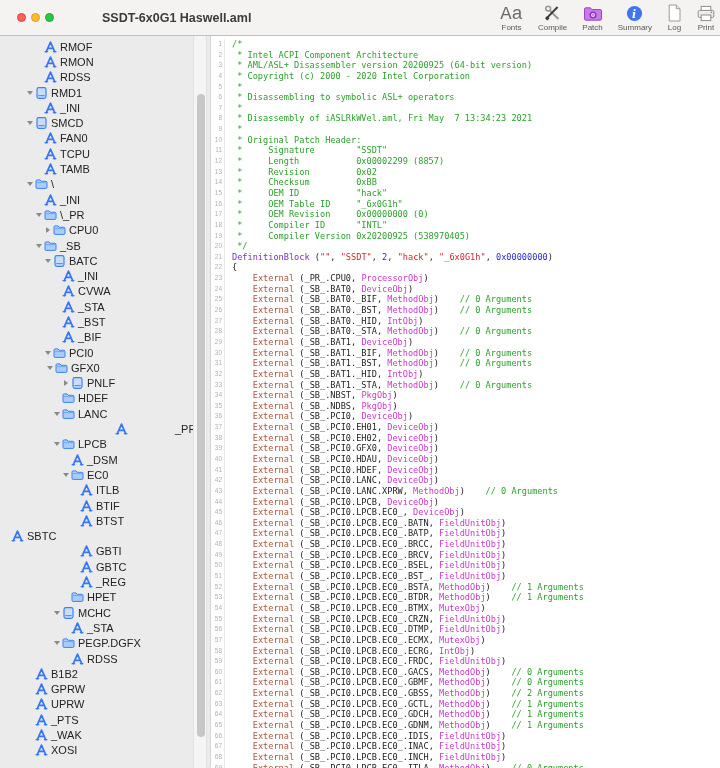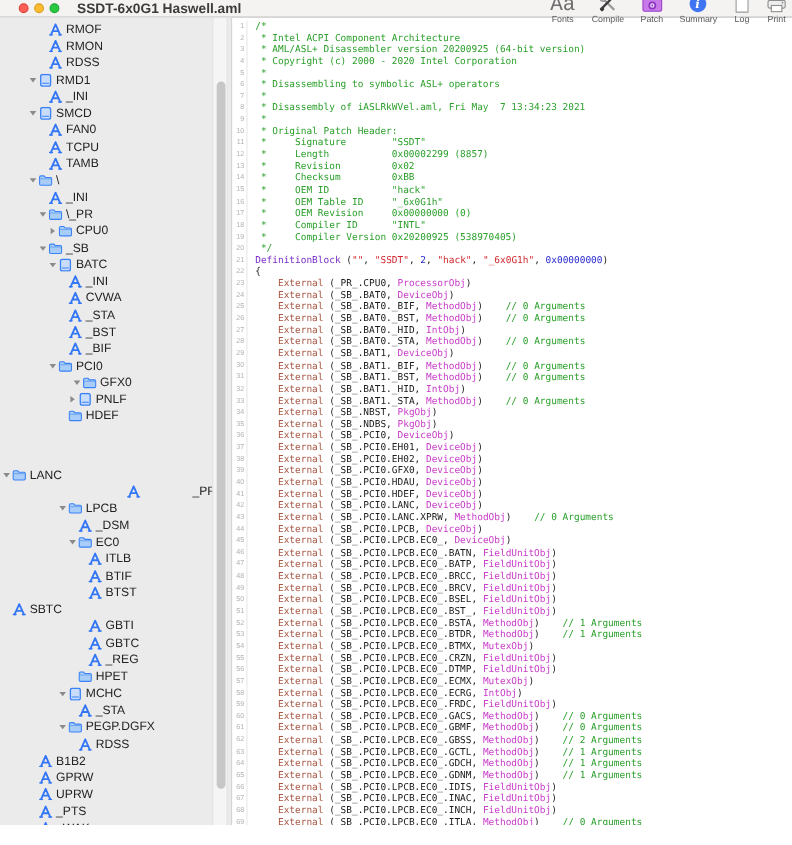--- a/index.html
+++ b/index.html
@@ -4,22 +4,22 @@
 <style>
   * { box-sizing: border-box; }
   html,body { margin:0; padding:0; }
   body {
     width:720px; height:768px; overflow:hidden;
     font-family:"Liberation Sans", sans-serif;
     background:#ffffff;
   }
   
   .titlebar{
-    height:16px; background:#f5f2f2; border-bottom:1px solid #c3bfbf;
-    display:flex; align-items:center; position:relative;
+    height:36px; background:#f5f2f2; border-bottom:1px solid #c3bfbf;
+    display:flex; align-items:center; position:relative;gap:32px;
   }
   .lights{ display:flex; gap:5px; padding-left:17px; align-items:center; }
   .light{ width:9px; height:9px; border-radius:50%; }
   .light.red{ background:#ff5f57; border:0.5px solid #e0443e; }
   .light.yellow{ background:#febc2e; border:0.5px solid #d8a123; }
   .light.green{ background:#28c840; border:0.5px solid #1eab32; }
   .wtitle{ margin-left:16px; font-size:12.5px; font-weight:bold; color:#3b3b3b; }
   .toolbar{ margin-left:auto; display:flex; align-items:flex-end; gap:15px; padding-right:5px; padding-bottom:1px; }
   .titem{ display:flex; flex-direction:column; align-items:center; cursor:default; }
   .ticon{ height:19px; display:flex; align-items:flex-end; justify-content:center; }
@@ -363,21 +363,21 @@
               <span class="chev-open"></span>
             </span>
             <span class="nicon">
               <svg width="13" height="12" viewBox="0 0 13 12">
                 <path d="M1 3 Q1 1.9 2.1 1.9 H5 L6.2 3.3 H10.9 Q12 3.3 12 4.4 V9.3 Q12 10.4 10.9 10.4 H2.1 Q1 10.4 1 9.3 Z" fill="#a9cdf9" stroke="#3b82f7" stroke-width="1"></path>
                 <path d="M1.4 4.6 H11.6" stroke="#6ba3f0" stroke-width="0.9"></path>
               </svg>
             </span>
             <span class="rlabel">PCI0</span>
           </div>
-          <div class="row" style="padding-left: 64px;">
+          <div class="row" style="padding-left: 44px;">
             <span class="chev">
               <span class="chev-open"></span>
             </span>
             <span class="nicon">
               <svg width="13" height="12" viewBox="0 0 13 12">
                 <path d="M1 3 Q1 1.9 2.1 1.9 H5 L6.2 3.3 H10.9 Q12 3.3 12 4.4 V9.3 Q12 10.4 10.9 10.4 H2.1 Q1 10.4 1 9.3 Z" fill="#a9cdf9" stroke="#3b82f7" stroke-width="1"></path>
                 <path d="M1.4 4.6 H11.6" stroke="#6ba3f0" stroke-width="0.9"></path>
               </svg>
             </span>
             <span class="rlabel">GFX0</span>
@@ -397,21 +397,21 @@
           <div class="row" style="padding-left: 51px;">
             <span class="chev"></span>
             <span class="nicon">
               <svg width="13" height="12" viewBox="0 0 13 12">
                 <path d="M1 3 Q1 1.9 2.1 1.9 H5 L6.2 3.3 H10.9 Q12 3.3 12 4.4 V9.3 Q12 10.4 10.9 10.4 H2.1 Q1 10.4 1 9.3 Z" fill="#a9cdf9" stroke="#3b82f7" stroke-width="1"></path>
                 <path d="M1.4 4.6 H11.6" stroke="#6ba3f0" stroke-width="0.9"></path>
               </svg>
             </span>
             <span class="rlabel">HDEF</span>
           </div>
-          <div class="row" style=" margin-top: 38px;">
+          <div class="row" style="padding-left: 51px;">
             <span class="chev">
               <span class="chev-open"></span>
             </span>
             <span class="nicon">
               <svg width="13" height="12" viewBox="0 0 13 12">
                 <path d="M1 3 Q1 1.9 2.1 1.9 H5 L6.2 3.3 H10.9 Q12 3.3 12 4.4 V9.3 Q12 10.4 10.9 10.4 H2.1 Q1 10.4 1 9.3 Z" fill="#a9cdf9" stroke="#3b82f7" stroke-width="1"></path>
                 <path d="M1.4 4.6 H11.6" stroke="#6ba3f0" stroke-width="0.9"></path>
               </svg>
             </span>
             <span class="rlabel">LANC</span>

